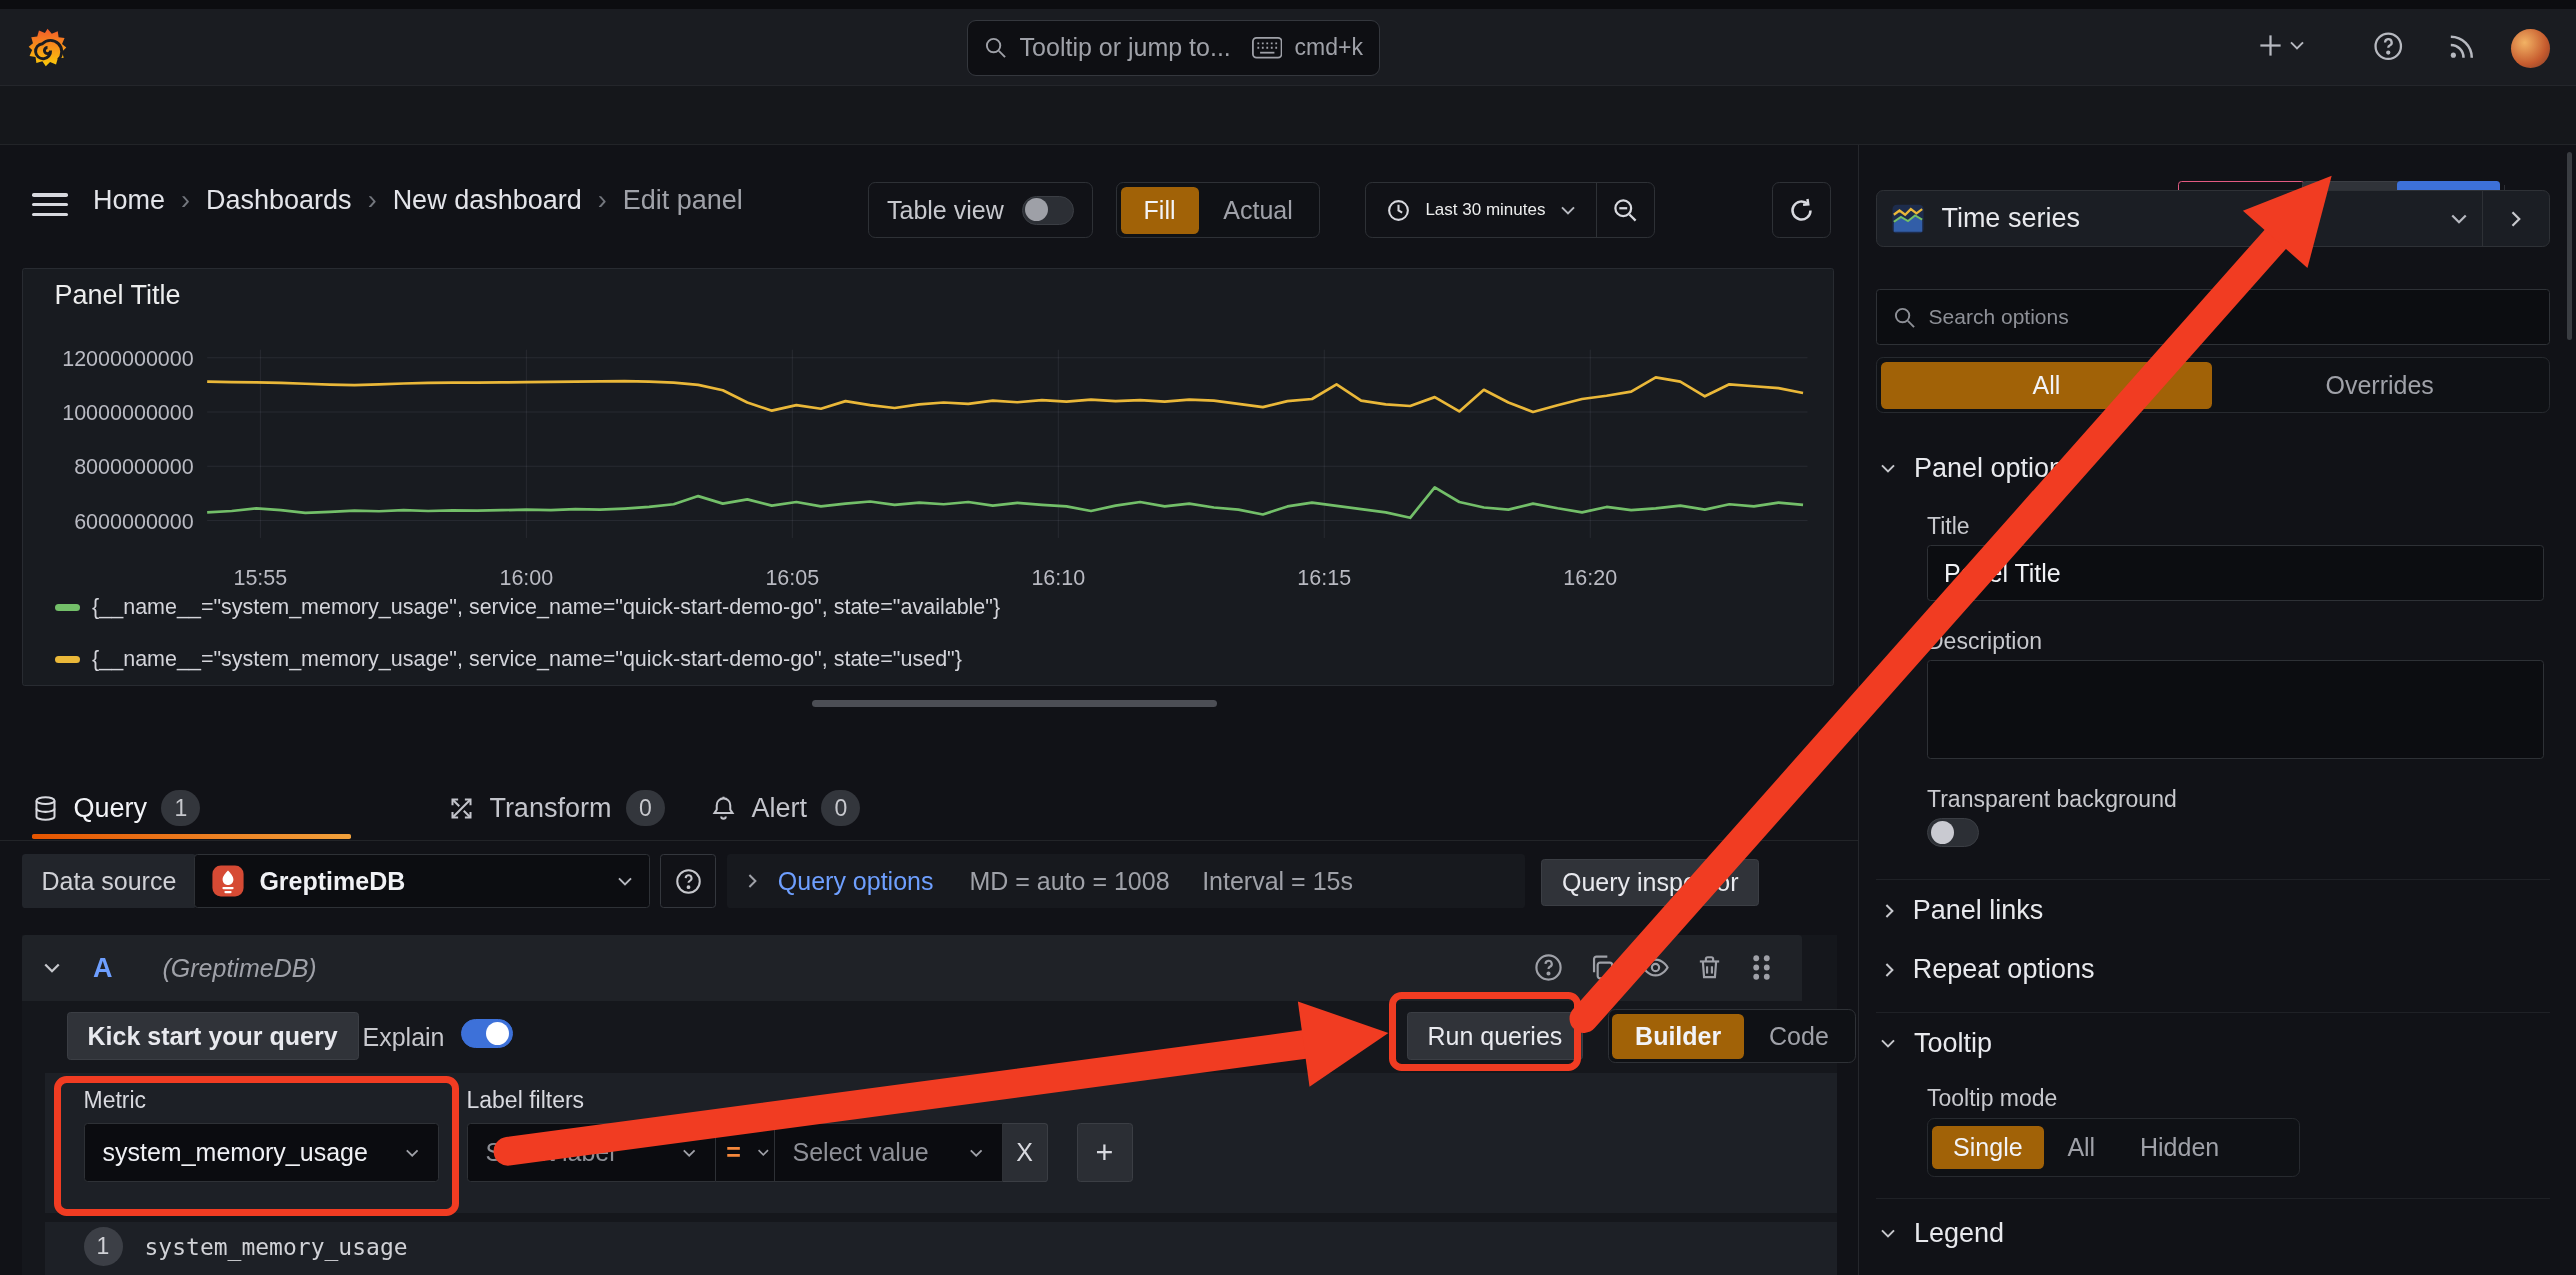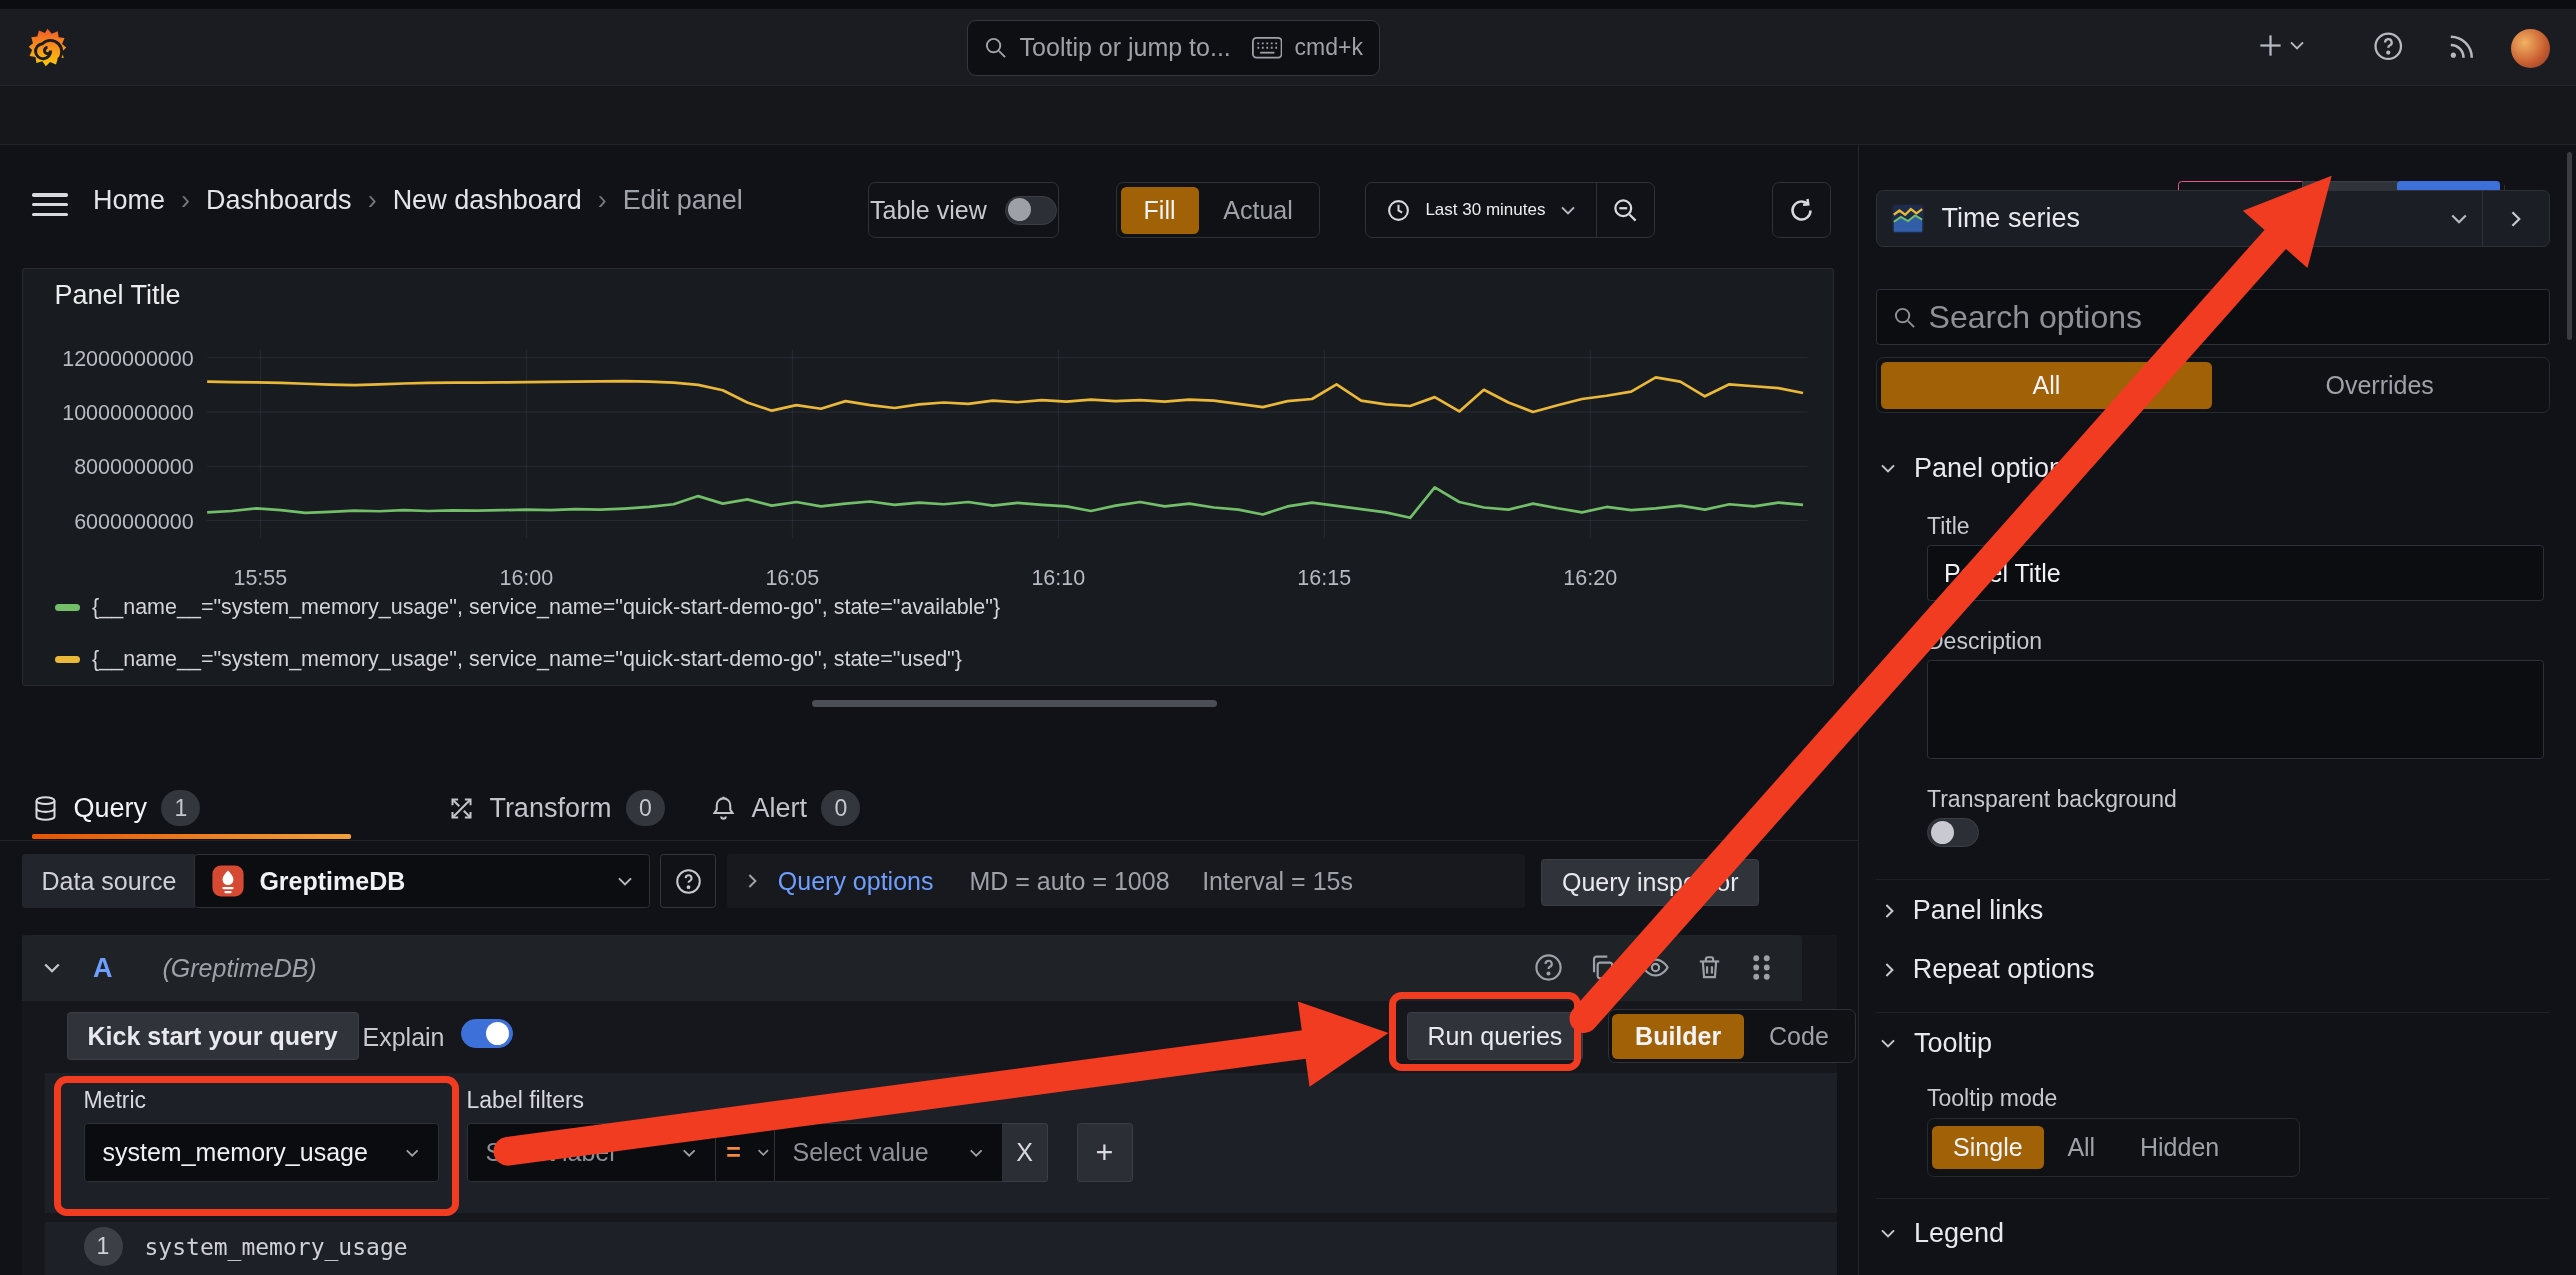--- a/index.html
+++ b/index.html
@@ -183,21 +183,21 @@
     <div class="abs btn btn-secondary" style="left:2302px; top:95px;">Save</div>
     <div class="abs btn btn-primary" style="left:2397px; top:95px;">Apply</div>
     <div class="abs" style="left:2504px; top:99px; width:0.9px; height:36px; background:#2c2e34;"></div>
     <div class="abs" style="left:2522px; top:106px; cursor:pointer;">
       <svg width="27" height="18" viewBox="0 0 16 10" fill="none" stroke="#9fa1a8" stroke-width="2.4">
           <polyline points="2,8 8,2 14,8"></polyline>
         </svg>
     </div>
   </div>
 
-  <div class="abs tool-group" style="left:868px; top:182px; padding:0 1px; gap:18px;">
+  <div class="abs tool-group" style="left:868px; top:182px; padding:0 18px; gap:18px;">
     <span style="font-size:25px; color:#c7c8cd;">Table view</span>
     <span class="toggle">
         <span class="knob"></span>
       </span>
   </div>
   <div class="abs tool-group seg-wrap" style="left:1116px; top:182px;">
     <span class="seg active">Fill</span>
     <span class="seg">Actual</span>
   </div>
   <div class="abs tool-group" style="left:1365px; top:182px;">
@@ -486,21 +486,21 @@
     </span>
   </div>
 
   <div class="abs input-box" style="left:1876px; top:289px; width:674px; height:56px; padding:0 16px; gap:12.6px;">
     <span>
       <svg width="23" height="23" viewBox="0 0 24 24" fill="none" stroke="#8e9097" stroke-width="2">
           <circle cx="10" cy="10" r="7"></circle>
           <line x1="15.5" y1="15.5" x2="22" y2="22"></line>
         </svg>
     </span>
-    <span class="placeholder" style="font-size:32px;">Search options</span>
+    <span class="placeholder" style="font-size:21px;">Search options</span>
   </div>
 
   <div class="abs tool-group seg-wrap" style="left:1876px; top:357px; width:674px; height:56px; border-color:#272a2f;">
     <span class="seg active" style="flex:1; height:47px; justify-content:center;">All</span>
     <span class="seg" style="flex:1; height:47px; justify-content:center;">Overrides</span>
   </div>
 
   <div class="side-header" style="left:1880px; top:453px;">
     <span>
         <svg width="16" height="10.8" viewBox="0 0 16 10" fill="none" stroke="#c7c8cd" stroke-width="2">

